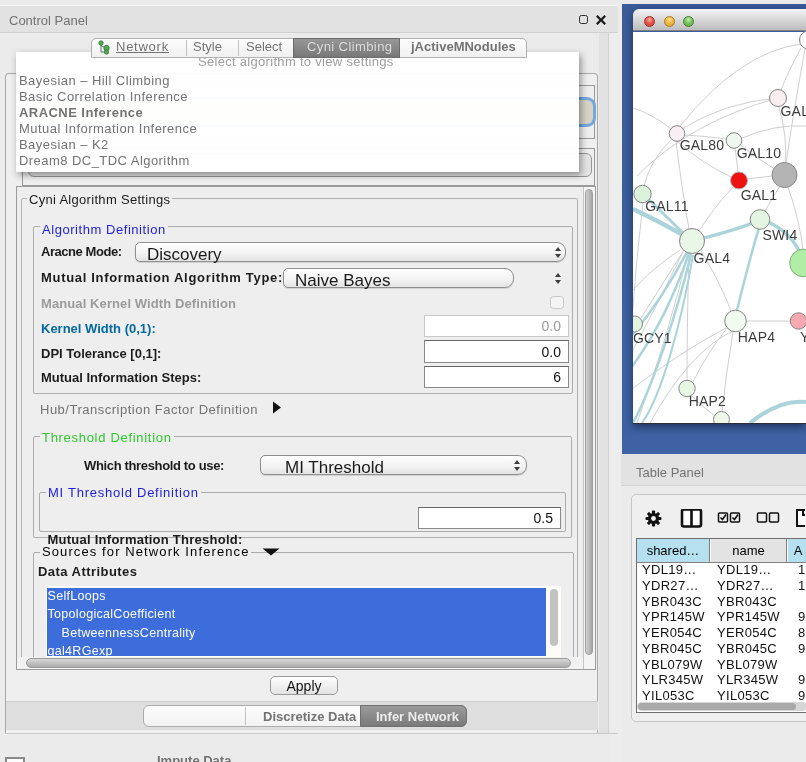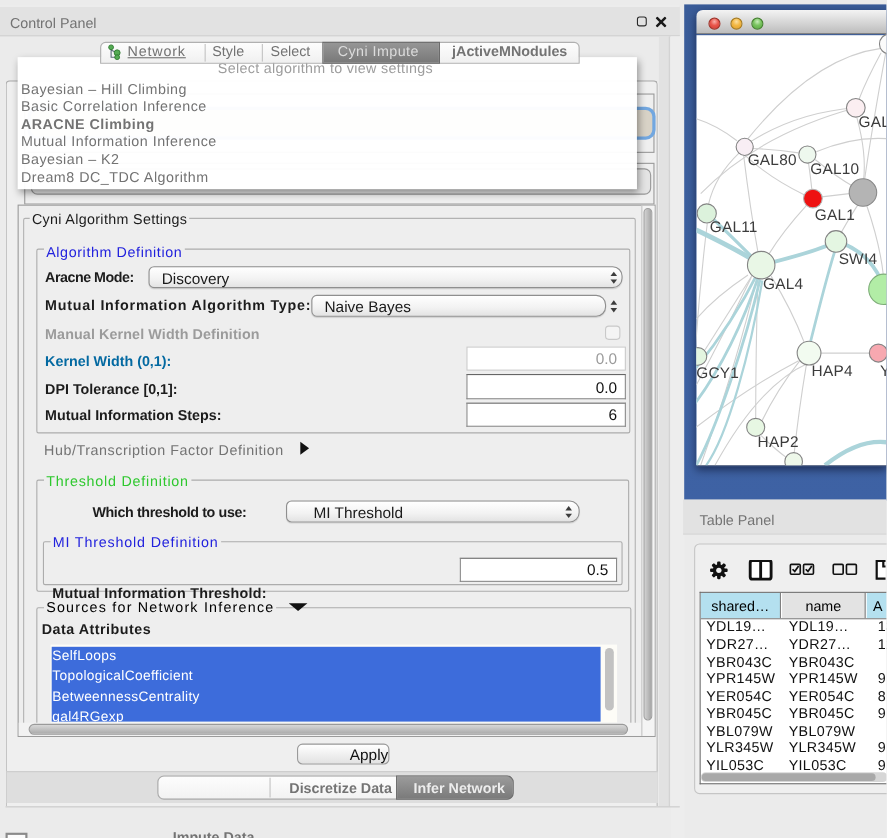--- a/index.html
+++ b/index.html
@@ -5,21 +5,21 @@
 * { margin:0; padding:0; box-sizing:border-box; }
 html,body { width:806px; height:762px; overflow:hidden; }
 body { font-family:"Liberation Sans", sans-serif; background:#ebebeb; position:relative; }
 .abs { position:absolute; }
 .z3 { z-index:30; }
 .t13 { font-size:13px; color:#737373; white-space:nowrap; }
 .b { font-weight:bold; }
 .lbl { position:absolute; font-size:13px; font-weight:bold; color:#1c1c1c; white-space:nowrap; }
 .combo { position:absolute; border:1px solid #8f8f8f; border-radius:5px 9px 9px 5px;
   background:linear-gradient(#ffffff, #f2f2f2 60%, #e3e3e3); box-shadow:0 1px 1px rgba(0,0,0,0.12); }
-.combo .ct { position:absolute; left:11px; top:2px; font-size:14px; color:#1a1a1a; }
+.combo .ct { position:absolute; left:11px; top:2px; font-size:17px; color:#1a1a1a; }
 .spin { position:absolute; width:7px; }
 .spin:before { content:""; position:absolute; top:0; left:0; border-left:3px solid transparent; border-right:3px solid transparent; border-bottom:4.5px solid #3c3c3c; }
 .spin:after { content:""; position:absolute; top:6.5px; left:0; border-left:3px solid transparent; border-right:3px solid transparent; border-top:4.5px solid #3c3c3c; }
 .field { position:absolute; background:#ffffff; font-size:14px; color:#111; text-align:right; }
 .grp { position:absolute; border:1px solid #acacac; border-radius:2px; }
 .gl { position:absolute; font-size:13px; background:#eeeeee; padding:0 2px; white-space:nowrap; }
 </style>
 </head>
 <body>
 
@@ -43,21 +43,21 @@
 <div class="abs z3" style="left:293px; top:38px; width:107px; height:20px; background:linear-gradient(#969696,#787878); border:1px solid #6b6b6b;"></div>
 <svg class="abs z3" style="left:98px; top:40px;" width="14" height="15" viewBox="0 0 14 15">
  <path d="M3 4 L3 12 L8 12 M3 5.5 L8 8" stroke="#5a6a78" stroke-width="1" fill="none"></path>
  <circle cx="3" cy="3" r="2.2" fill="#55ab55" stroke="#2c7a2c" stroke-width="0.8"></circle>
  <circle cx="8.5" cy="8" r="2.7" fill="#55ab55" stroke="#2c7a2c" stroke-width="0.8"></circle>
  <circle cx="8.5" cy="12" r="2.2" fill="#55ab55" stroke="#2c7a2c" stroke-width="0.8"></circle>
 </svg>
 <div class="abs z3 t13" style="left:116px; top:39px; letter-spacing:0.75px;text-decoration:underline;">Network</div>
 <div class="abs z3 t13" style="left:193px; top:39px;">Style</div>
 <div class="abs z3 t13" style="left:246px; top:39px;">Select</div>
-<div class="abs z3 t13" style="left:307px; top:39px; color:#dcdcdc; letter-spacing:0.4px;">Cyni Impute</div>
+<div class="abs z3 t13" style="left:307px; top:39px; color:#dcdcdc; letter-spacing:0.4px;">Cyni Climbing</div>
 <div class="abs z3 t13 b" style="left:411px; top:39px;">jActiveMNodules</div>
 
 <div class="abs" style="left:22px; top:85px; width:573px; height:54px; border:1px solid #999;"></div>
 <div class="abs" style="left:28px; top:100px; width:565px; height:24px; border-radius:6px; background:#d8d2c6; box-shadow:0 0 0 3px #72a7e0;"></div>
 <div class="abs" style="left:22px; top:148px; width:573px; height:38px; border:1px solid #999;"></div>
 <div class="abs" style="left:28px; top:153px; width:564px; height:24px; border-radius:6px; background:#e4e4e4; border:1px solid #979797;"></div>
 
 <div class="abs" style="left:16px; top:186px; width:580px; height:484px; background:#eeeeee; border:1px solid #9b9b9b;"></div>
 
 <div class="grp" style="left:20.5px; top:198px; width:557px; height:464px; border-color:#b2b2b2;"></div>
@@ -66,21 +66,21 @@
 <div class="grp" style="left:33px; top:226px; width:540px; height:168px;"></div>
 <div class="gl" style="left:40px; top:221.8px; color:#2222dd; letter-spacing:0.55px;">Algorithm Definition</div>
 
 <div class="lbl" style="left:41px; top:244px; letter-spacing:-0.45px;">Aracne Mode:</div>
 <div class="combo" style="left:135px; top:242px; width:431px; height:20px;">
     <span class="ct">Discovery</span>
     <span class="spin" style="left:419px; top:4px;"></span>
   </div>
 
 <div class="lbl" style="left:41px; top:270px; letter-spacing:0.68px;">Mutual Information Algorithm Type:</div>
-<div class="combo" style="left:283px; top:268px; width:268px; height:20px;">
+<div class="combo" style="left:283px; top:268px; width:231px; height:20px;">
     <span class="ct">Naive Bayes</span>
     <span class="spin" style="left:271px; top:4px;"></span>
   </div>
 
 <div class="lbl" style="left:41px; top:295.5px; color:#9b9b9b; letter-spacing:0.1px;">Manual Kernel Width Definition</div>
 <div class="abs" style="left:550px; top:296px; width:14px; height:13px; background:#f4f4f4; border:1px solid #c9c9c9; border-radius:3.5px;"></div>
 
 <div class="lbl" style="left:41px; top:320.7px; color:#0369a1;">Kernel Width (0,1):</div>
 <div class="field" style="left:424px; top:315px; width:145px; height:22px; border:1px solid #c9c9c9; color:#9b9b9b; padding:2px 7px 0 0;">0.0</div>
 
@@ -115,49 +115,49 @@
 <svg class="abs" style="left:262px; top:548px;" width="18" height="8" viewBox="0 0 18 8">
     <path d="M0.5 0.5 L17.5 0.5 L9 7.5 Z" fill="#111"></path>
   </svg>
 
 <div class="lbl" style="left:38px; top:563.5px; letter-spacing:0.45px;">Data Attributes</div>
 
 <div class="abs" style="left:45.5px; top:586px; width:515px; height:71px; background:#fdfcf7; overflow:hidden;">
   <div class="abs" style="left:1px; top:1.5px; width:499px; height:68.5px; background:#3d6cdb;"></div>
   <div class="abs" style="left:2px; top:2.5px; font-size:12.5px; letter-spacing:0.3px; color:#fff;">SelfLoops</div>
   <div class="abs" style="left:2px; top:21.1px; font-size:12.5px; letter-spacing:0.3px; color:#fff;">TopologicalCoefficient</div>
-  <div class="abs" style="left:2px; top:39.7px; font-size:12.5px; letter-spacing:0.3px; color:#fff;">BetweennessCentrality</div>
+  <div class="abs" style="left:2px; top:39.7px; font-size:12.5px; letter-spacing:0.3px; color:#fff;padding-left:14px;">BetweennessCentrality</div>
   <div class="abs" style="left:2px; top:58.3px; font-size:12.5px; letter-spacing:0.3px; color:#fff;">gal4RGexp</div>
   <div class="abs" style="left:504.5px; top:3px; width:8px; height:57px; background:#c2c2c2; border-radius:4px;"></div>
 </div>
 
 <div class="abs" style="left:17px; top:657px; width:566px; height:12px; background:#f2f2f2;"></div>
 <div class="abs" style="left:26px; top:658px; width:545px; height:10px; background:linear-gradient(#d8d8d8,#ababab); border:1px solid #9a9a9a; border-radius:5px;"></div>
 
 <div class="abs" style="left:583px; top:187px; width:12px; height:482px; background:#f4f4f4; border-left:1px solid #c4c4c4;"></div>
 <div class="abs" style="left:584.5px; top:189px; width:8.5px; height:466px; background:linear-gradient(90deg,#d2d2d2,#a6a6a6); border:1px solid #9e9e9e; border-radius:4.5px;"></div>
 
-<div class="abs" style="left:270px; top:676px; width:84px; height:19px; background:linear-gradient(#ffffff,#e2e2e2); border:1px solid #9a9a9a; border-radius:5px; text-align:right; font-size:14px; color:#111; line-height:18px;">Apply</div>
+<div class="abs" style="left:270px; top:676px; width:68px; height:19px; background:linear-gradient(#ffffff,#e2e2e2); border:1px solid #9a9a9a; border-radius:5px; text-align:center; font-size:14px; color:#111; line-height:18px;">Apply</div>
 
 <div class="abs" style="left:6px; top:701px; width:592px; height:29px; background:#dedede; border-top:1px solid #cccccc;"></div>
 <div class="abs" style="left:143px; top:705px; width:324px; height:22px; background:linear-gradient(#fdfdfd,#f2f2f2); border:1px solid #ababab; border-radius:6px;"></div>
 <div class="abs" style="left:245px; top:707px; width:1px; height:18px; background:#c2c2c2;"></div>
 <div class="abs" style="left:360px; top:705px; width:107px; height:22px; background:linear-gradient(#9b9b9b,#7a7a7a); border:1px solid #6f6f6f; border-radius:0 6px 6px 0;"></div>
 <div class="abs t13 b" style="left:157px; top:709px;margin-top:44px;">Impute Data</div>
 <div class="abs t13 b" style="left:263px; top:709px;">Discretize Data</div>
 <div class="abs t13 b" style="left:376px; top:709px; color:#ededed;">Infer Network</div>
 <div class="abs" style="left:5px; top:733px; width:613px; height:1px; background:#c9c9c9;"></div>
 
 <div class="abs" style="left:5px; top:757px; width:20px; height:10px; border:2px solid #8a8a8a; background:#fcfcfc;"></div>
 
 <div class="abs" style="left:16px; top:52px; width:563px; height:120px; background:rgba(255,255,255,0.97); box-shadow:2px 3px 7px rgba(0,0,0,0.4); z-index:20;"></div>
 <div class="abs" style="left:198px; top:54px; font-size:13px; color:#9d9d9d; letter-spacing:0.3px; z-index:21;">Select algorithm to view settings</div>
 <div class="abs t13" style="left:19px; top:73px; letter-spacing:0.45px; z-index:21;">Bayesian – Hill Climbing</div>
 <div class="abs t13" style="left:19px; top:89px; letter-spacing:0.45px; z-index:21;">Basic Correlation Inference</div>
-<div class="abs t13 b" style="left:19px; top:105px; letter-spacing:0.45px; z-index:21;">ARACNE Climbing</div>
+<div class="abs t13 b" style="left:19px; top:105px; letter-spacing:0.45px; z-index:21;">ARACNE Inference</div>
 <div class="abs t13" style="left:19px; top:121px; letter-spacing:0.45px; z-index:21;">Mutual Information Inference</div>
 <div class="abs t13" style="left:19px; top:137px; letter-spacing:0.45px; z-index:21;">Bayesian – K2</div>
 <div class="abs t13" style="left:19px; top:153px; letter-spacing:0.45px; z-index:21;">Dream8 DC_TDC Algorithm</div>
 
 <div class="abs" style="left:621.5px; top:4px; width:184.5px; height:450.5px; background:linear-gradient(180deg,#3a5c99,#3e62a4);"></div>
 
 <div class="abs" style="left:633px; top:9px; width:173px; height:415px; border-radius:6px 0 0 0; overflow:hidden; box-shadow:0 3px 8px rgba(0,0,20,0.5); border-bottom:1.5px solid #2e2e38;">
   <div class="abs" style="left:0; top:0; width:173px; height:22px; background:linear-gradient(#f4f4f4,#bdbdbd); border-bottom:1px solid #828282;"></div>
   <div class="abs" style="left:11px; top:7px; width:11px; height:11px; border-radius:6px; background:radial-gradient(circle at 50% 30%, #f8b0aa 0%, #e9564c 45%, #ce3a31 100%); border:0.5px solid #a03228;"></div>
   <div class="abs" style="left:31px; top:7px; width:11px; height:11px; border-radius:6px; background:radial-gradient(circle at 50% 30%, #fce0a0 0%, #f3b843 45%, #dd9e2c 100%); border:0.5px solid #a77b1e;"></div>

